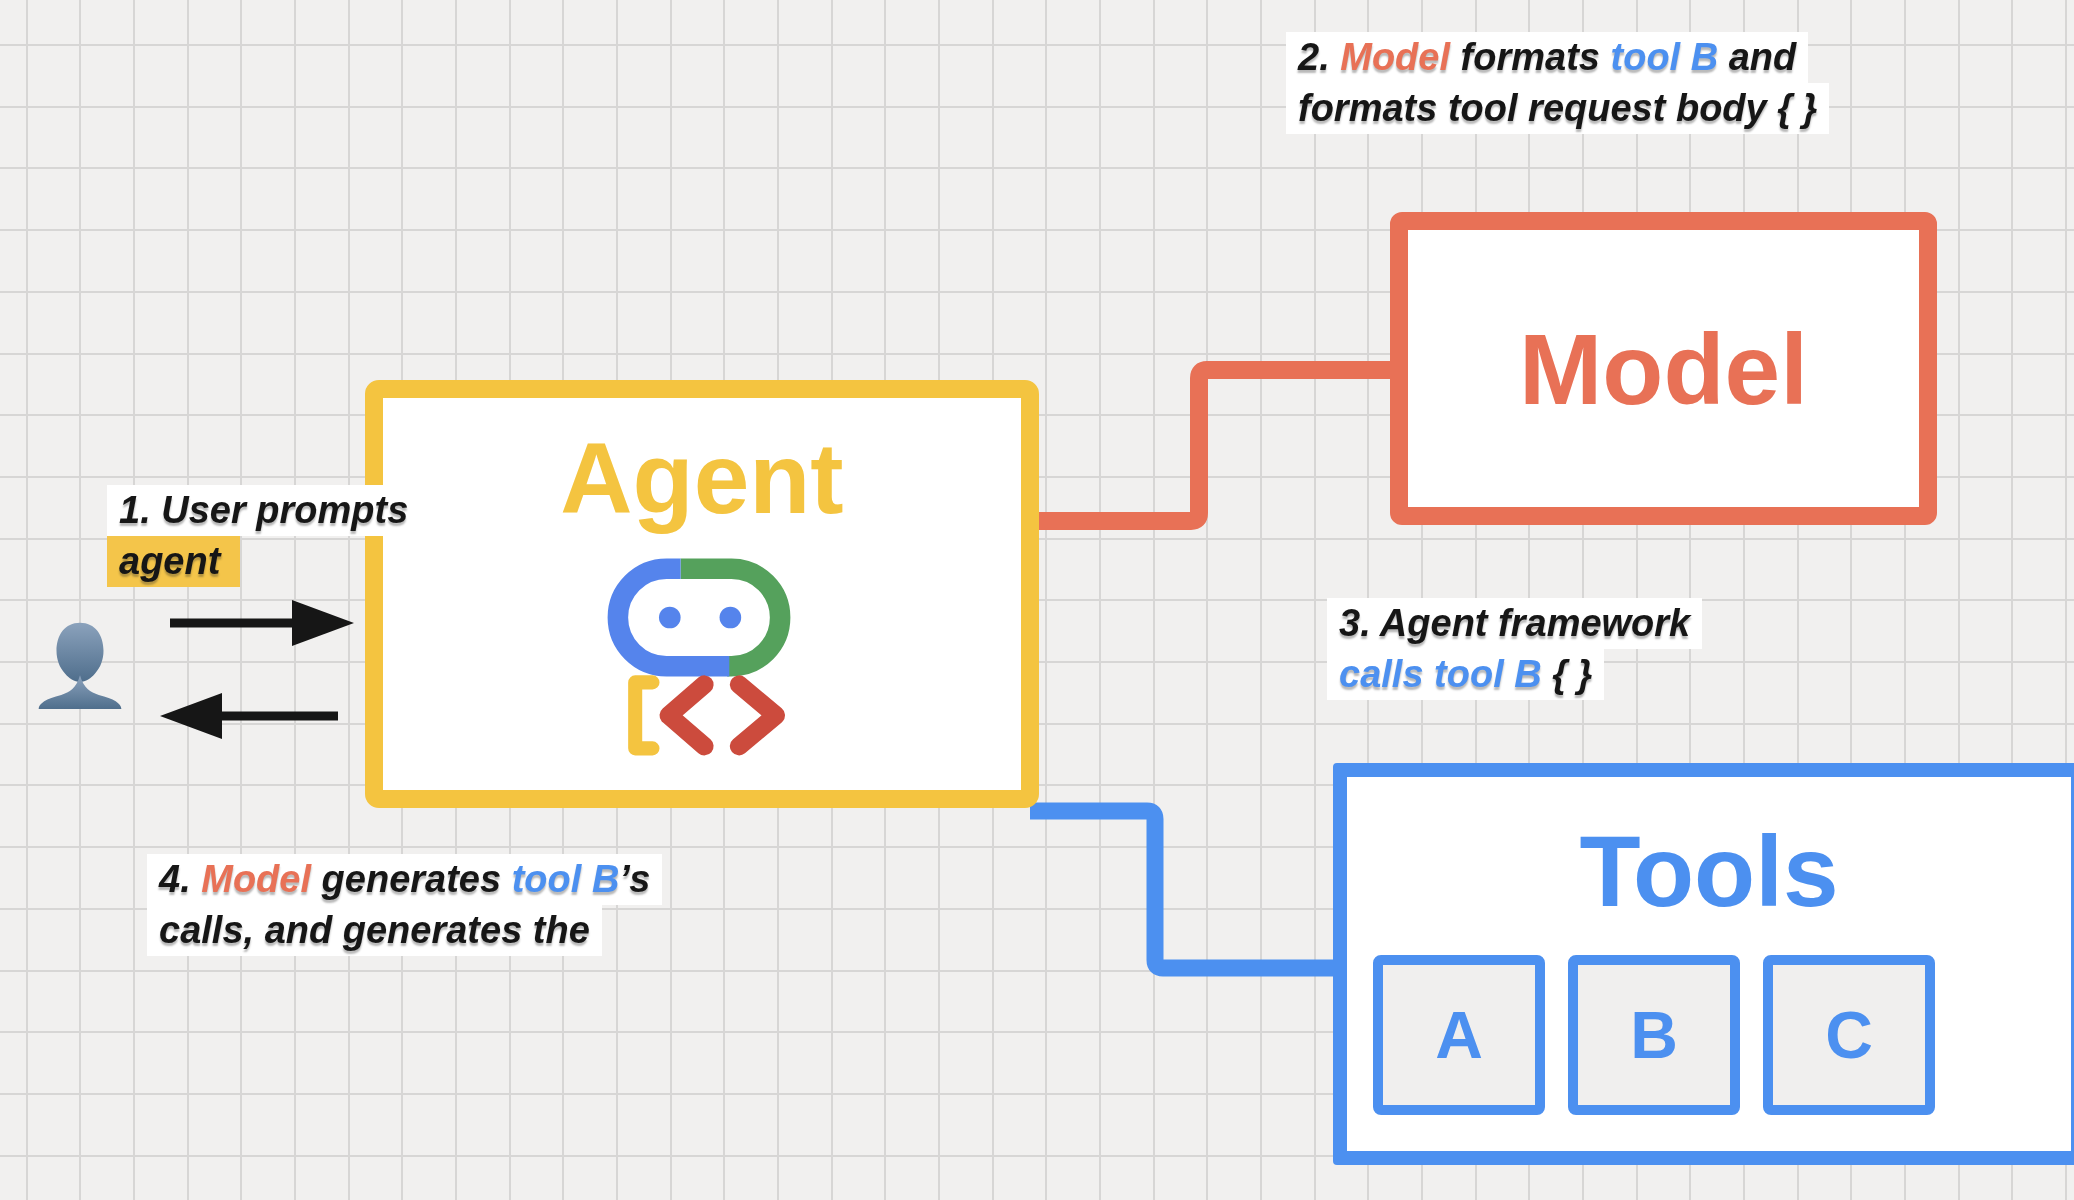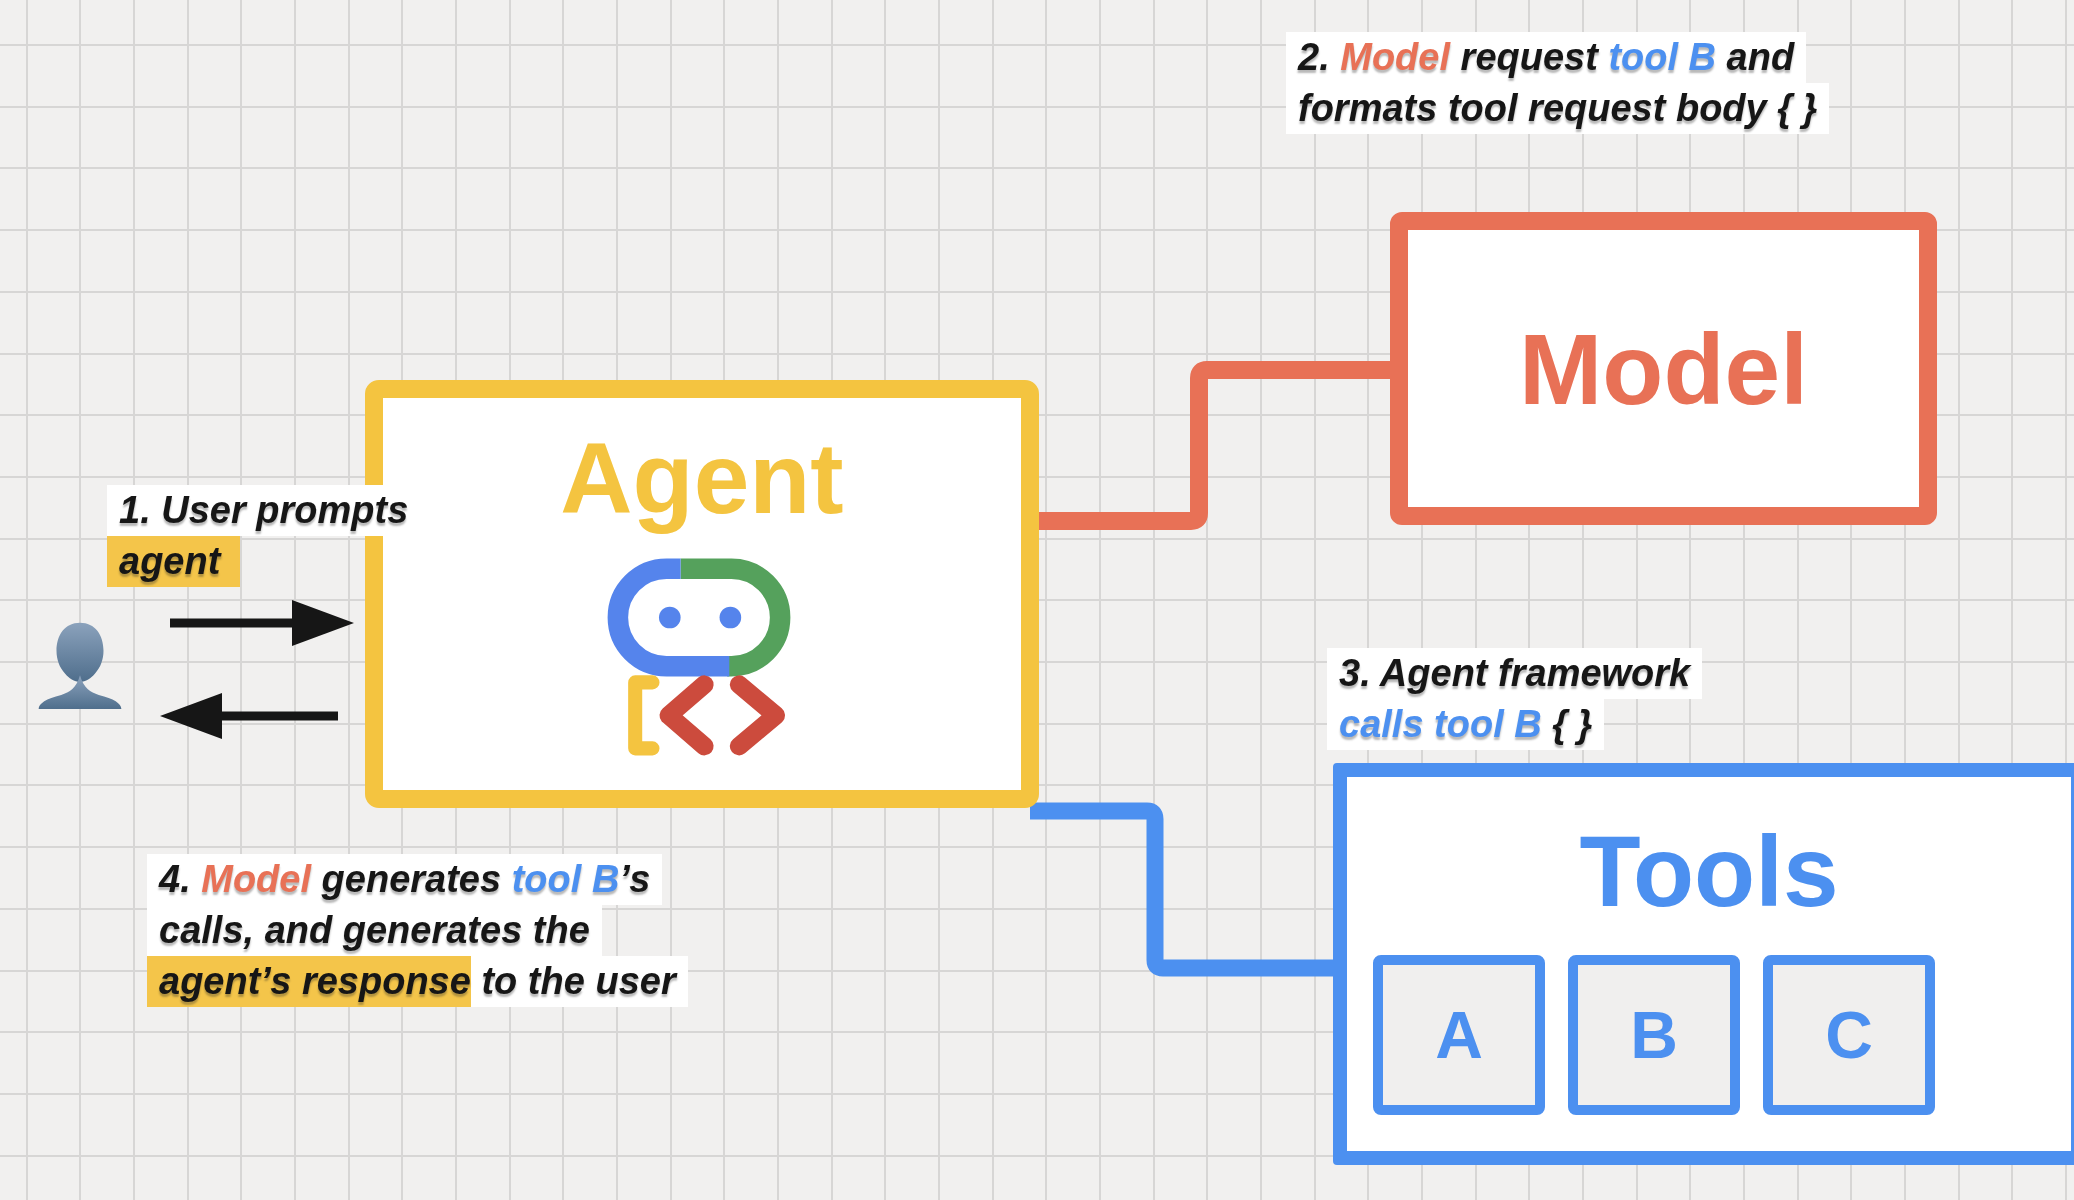--- a/index.html
+++ b/index.html
@@ -47,21 +47,21 @@
           text-shadow:0 3px 2px rgba(40,40,40,0.33); }
   .line.hl { background:var(--highlight); padding-right:20px; }
   .seg { white-space:pre; }
   .seg.c-red  { color:var(--red); }
   .seg.c-blue { color:var(--blue);text-align:right; }
   .seg.hl-seg { background:var(--highlight); margin-left:-12px; padding-left:12px;
                 align-self:stretch; display:flex; align-items:center; }
 
   .note-step1 { left:107px;  top:437px;margin-top:48px; }
   .note-step2 { left:1286px; top:32px; }
-  .note-step3 { left:1327px; top:648px; }
+  .note-step3 { left:1327px; top:598px; }
   .note-step4 { left:147px;  top:854px; }
 </style>
 </head>
 <body>
 
 <div class="canvas">
 
   <svg class="overlay" viewBox="0 0 2074 1200">
     <path d="M 1036 521 L 1191 521 Q 1199 521 1199 513 L 1199 378 Q 1199 370 1207 370 L 1395 370" fill="none" stroke="var(--red)" stroke-width="18"></path>
     <path d="M 1030 811 L 1147 811 Q 1155 811 1155 819 L 1155 960 Q 1155 968 1163 968 L 1338 968" fill="none" stroke="var(--blue)" stroke-width="17"></path>
@@ -118,21 +118,21 @@
     </div>
     <div class="line hl">
       <span class="seg">agent</span>
     </div>
   </div>
 
   <div class="note note-step2">
     <div class="line">
       <span class="seg">2. </span>
         <span class="seg c-red">Model</span>
-        <span class="seg"> request </span>
+        <span class="seg"> formats </span>
         <span class="seg c-blue">tool B</span>
         <span class="seg"> and</span>
     </div>
     <div class="line">
       <span class="seg">formats tool request body { }</span>
     </div>
   </div>
 
   <div class="note note-step3">
     <div class="line">
@@ -148,19 +148,15 @@
     <div class="line">
       <span class="seg">4. </span>
         <span class="seg c-red">Model</span>
         <span class="seg"> generates </span>
         <span class="seg c-blue">tool B</span>
         <span class="seg">’s</span>
     </div>
     <div class="line">
       <span class="seg">calls, and generates the</span>
     </div>
-    <div class="line">
-      <span class="seg hl-seg">agent’s response</span>
-        <span class="seg"> to the user</span>
-    </div>
   </div>
 
 </div>
 
 </body></html>

